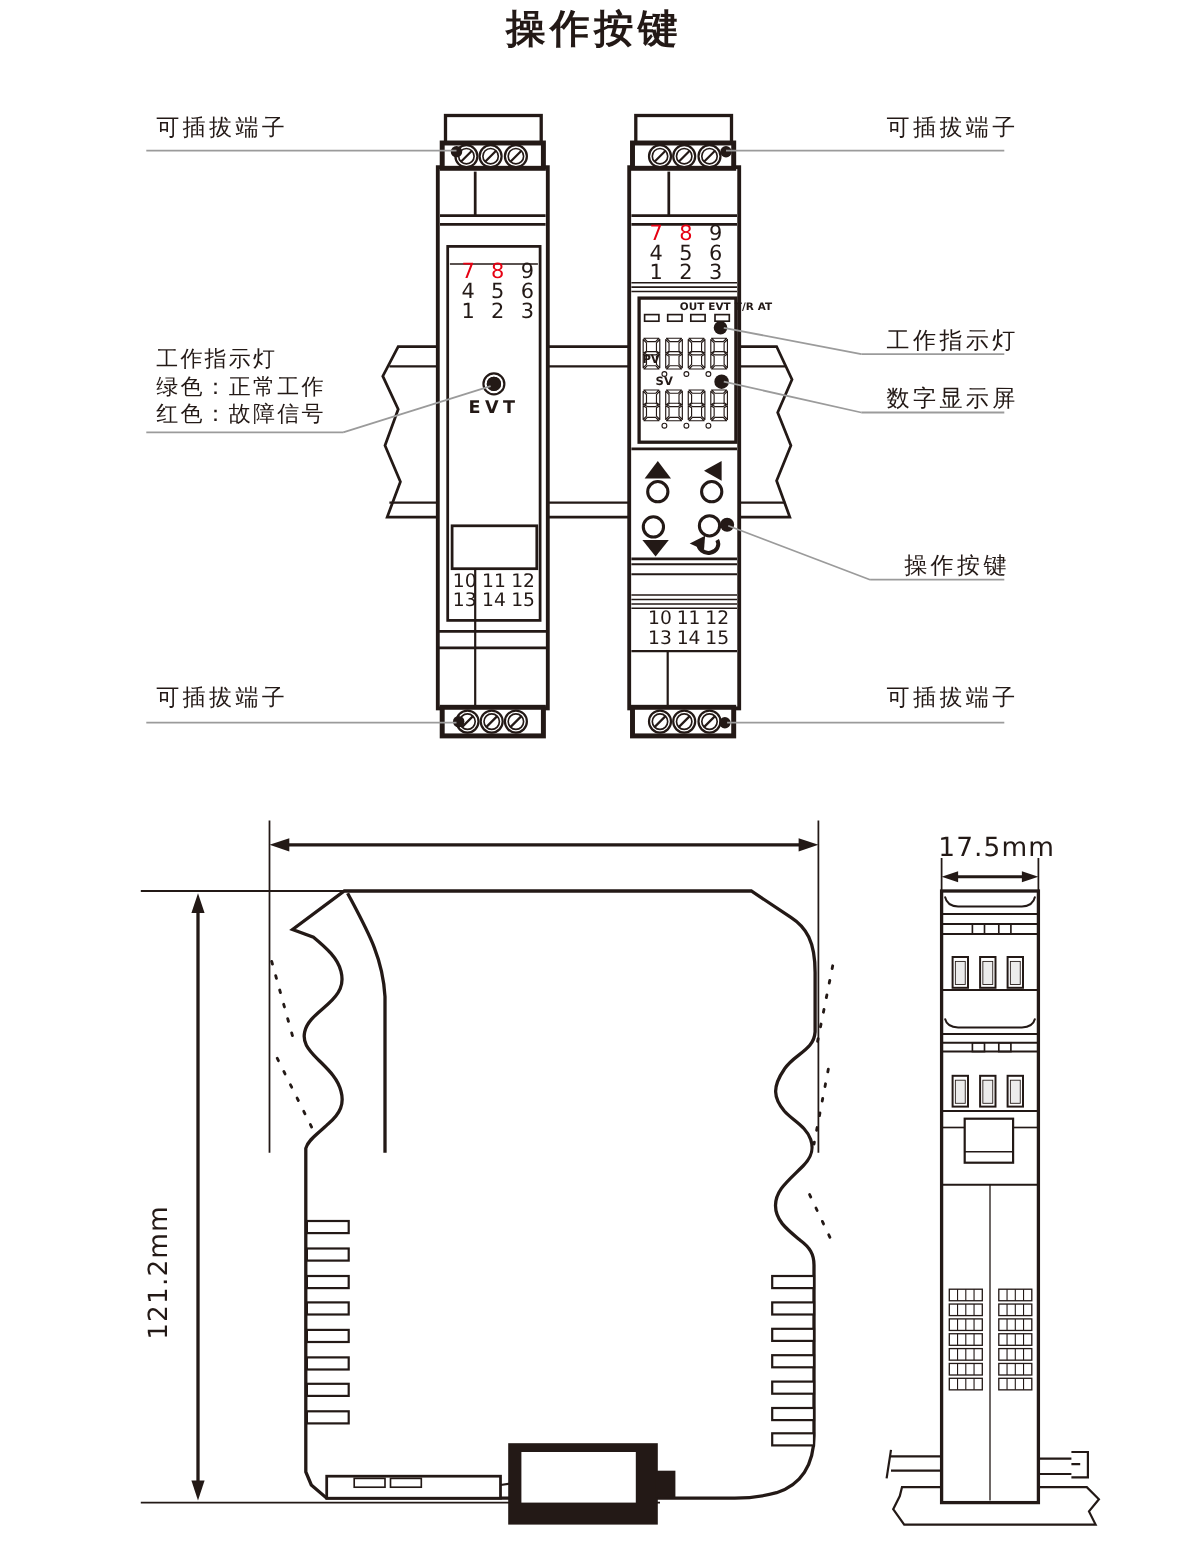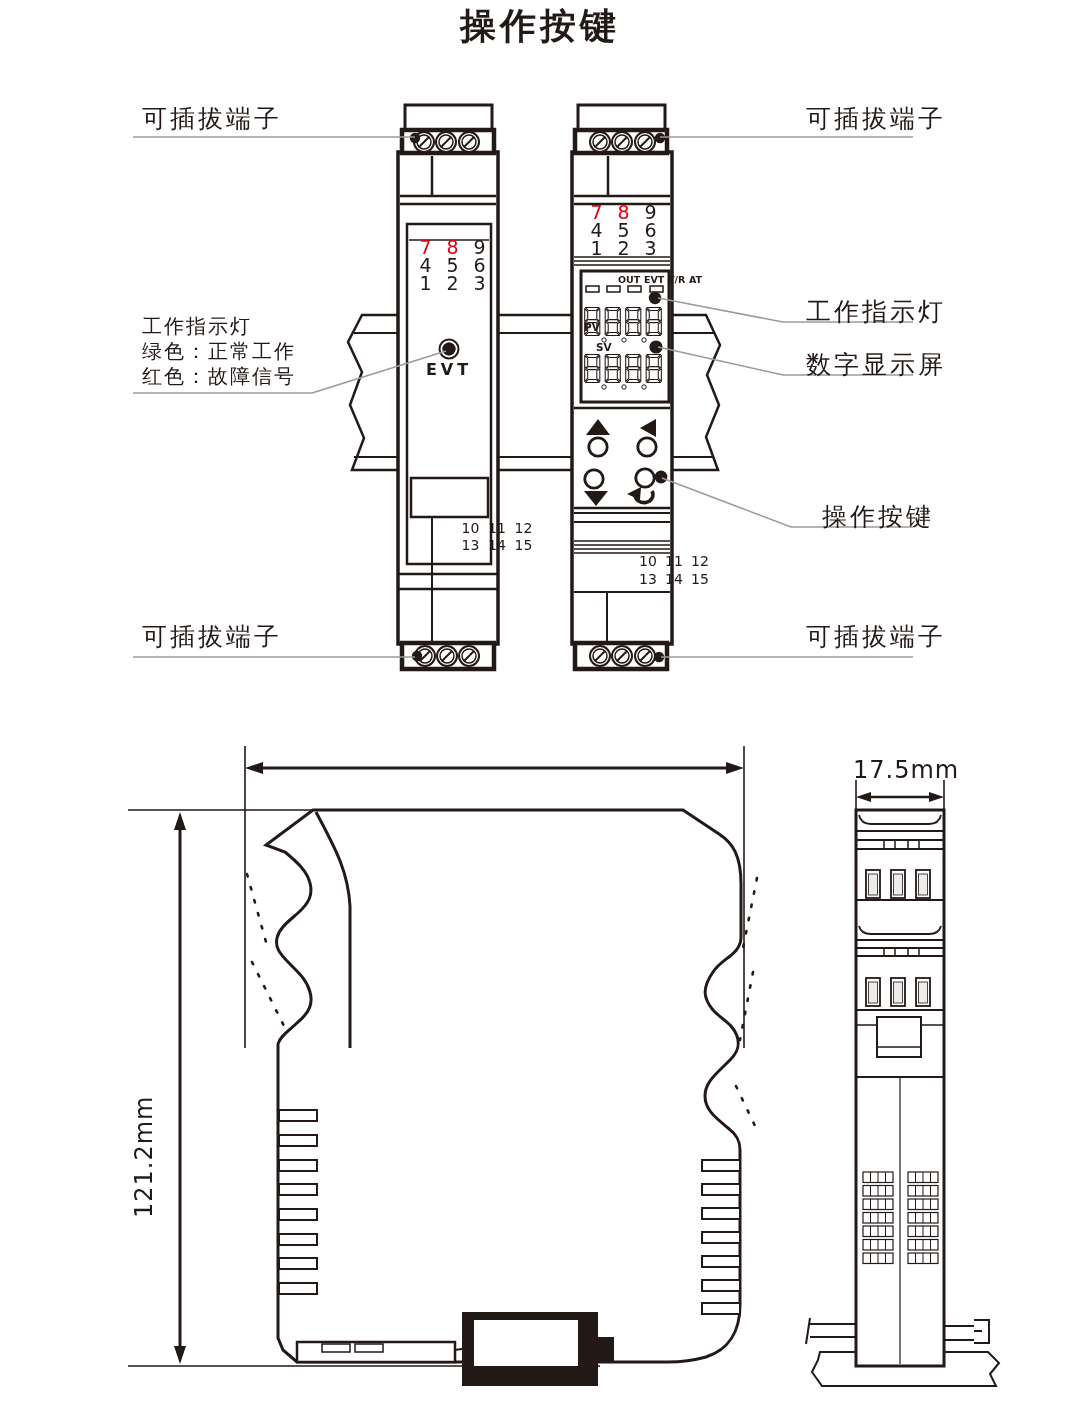--- a/index.html
+++ b/index.html
@@ -1,27 +1,27 @@
 <!DOCTYPE html>
 <html style="--line: #231916; --red: #e60012; --leader: #9b9b9b; --bg: #ffffff;"><head>
 <meta charset="utf-8">
 <style>
   html,body{margin:0;padding:0;background:#fff;}
   #page{position:relative;width:1080px;height:1415px;background:var(--bg,#fff);overflow:hidden;
         font-family:"DejaVu Sans","Liberation Sans",sans-serif;color:var(--line,#231916);}
   svg{position:absolute;left:0;top:0;}
   .t{position:absolute;white-space:nowrap;color:var(--line);}
   .title{left:0;right:0;top:2px;text-align:center;font-size:36px;font-weight:bold;letter-spacing:4px;}
-  .callout{font-size:25px;letter-spacing:3px;}
+  .callout{font-size:21px;letter-spacing:3px;}
   .callout-sm{font-size:20px;letter-spacing:2px;line-height:25px;}
   .dim{font-size:24px;letter-spacing:1px;}
   .dim-v{writing-mode:vertical-rl;transform:rotate(180deg);}
   .num-grid{position:absolute;display:grid;text-align:center;font-size:19px;line-height:1;}
   .num-grid span{display:block;}
-  .num-grid-sm{font-size:14px;padding-left:48px;}
+  .num-grid-sm{font-size:17px;}
   .red{color:var(--red);}
   .evt{font-size:16px;font-weight:bold;letter-spacing:4px;text-align:center;}
   .statusrow{position:absolute;display:flex;justify-content:space-between;font-size:9.5px;font-weight:bold;letter-spacing:0;}
   .pvsv{font-size:10.5px;font-weight:bold;}
   
   .ln{stroke:var(--line);fill:none;}
   .lnw{stroke:var(--line);fill:#fff;}
   .fl{fill:var(--line);stroke:none;}
   .gray{stroke:var(--leader);fill:none;}
   .dots{stroke:var(--line);fill:none;stroke-dasharray:2.5 11;stroke-linecap:round;}

